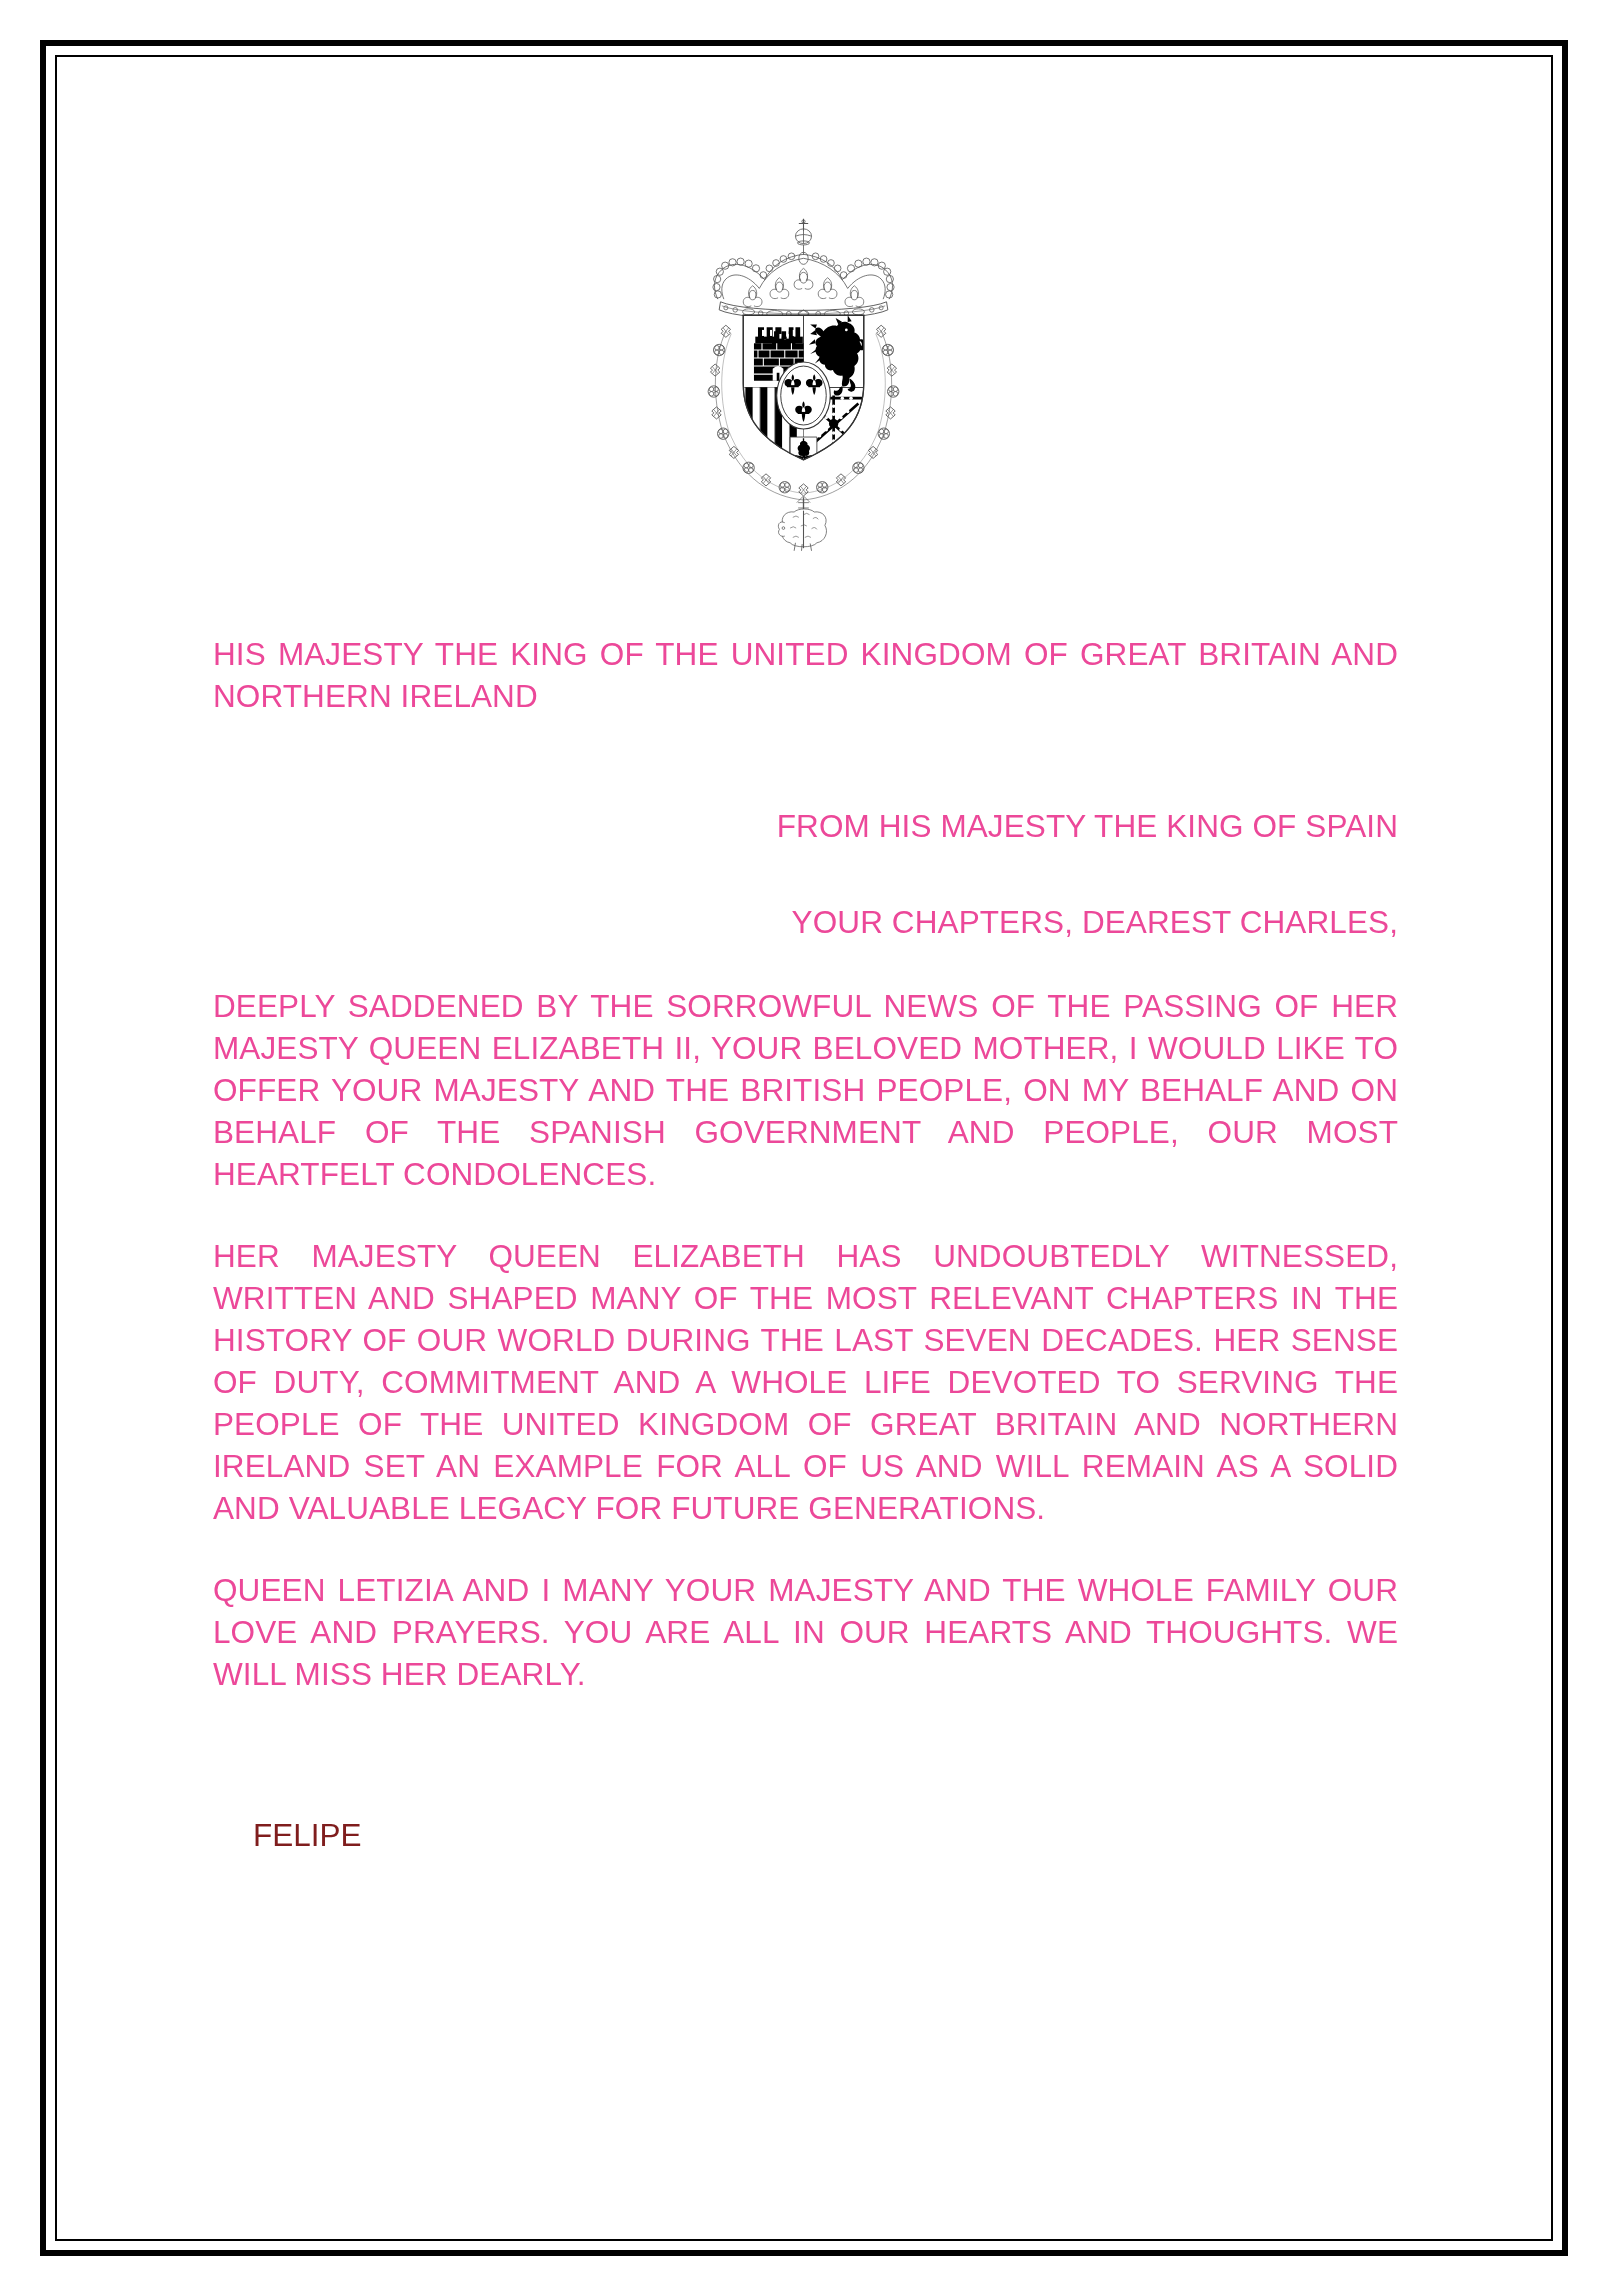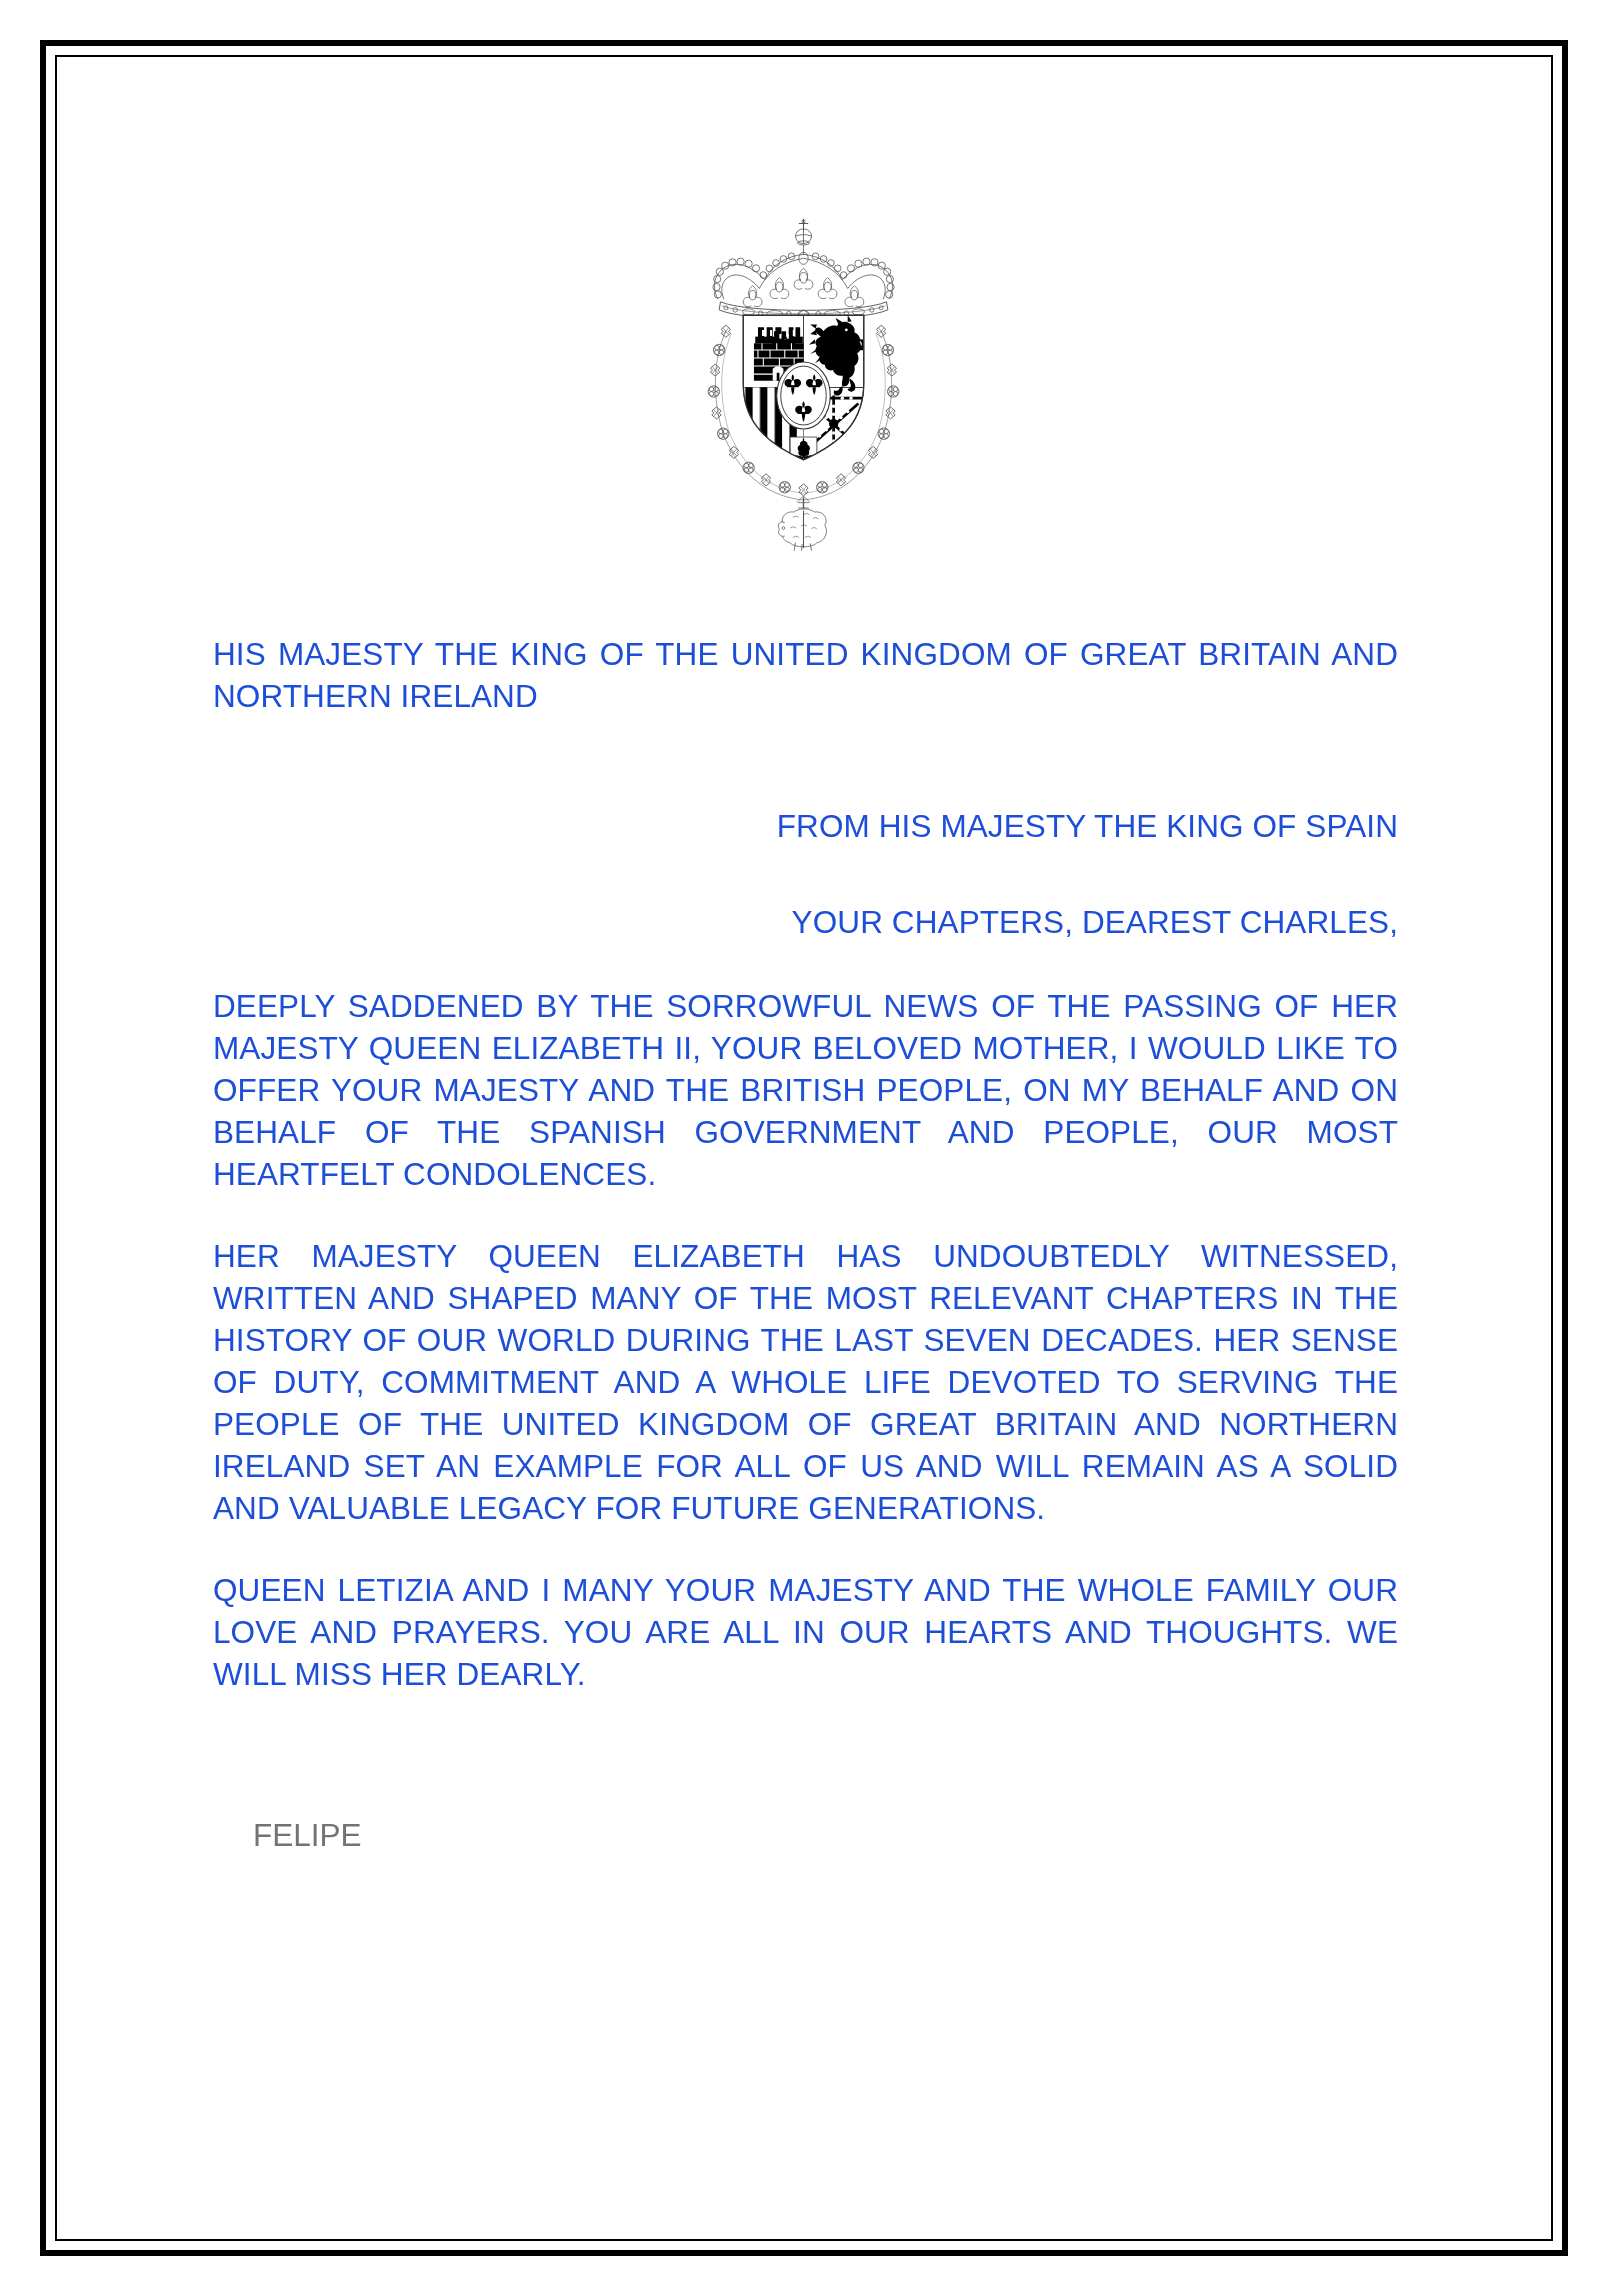--- a/index.html
+++ b/index.html
@@ -53,40 +53,40 @@
   
   .letter {
     position: absolute;
     left: 213px;
     top: 633px;
     width: 1185px;
   }
   .blk {
     font-size: 31.5px;
     line-height: 42px;
-    color: #1d4ed8;
+    color: #ec4899;
     text-align: justify;
     text-justify: inter-word;
     letter-spacing: 0.1px;
     margin: 0;
     white-space: pre-wrap;
   }
   .blk.nojustify { text-align: right; }
   .gap-1 { height: 88px; }
   .gap-2 { height: 54px; }
   .gap-3 { height: 42px; }
   .gap-4 { height: 40px; }
   .gap-5 { height: 40px; }
   .gap-6 { height: 40px; }
   .gap-8 { height: 79px; }
 
   .signature {
     font-size: 31.5px;
     line-height: 42px;
-    color: #737373;
+    color: #7f1d1d;
     margin: 0;
     padding-left: 40px;
     text-align: left;
   }
 </style>
 </head>
 <body>
 
 <div class="page">
 

